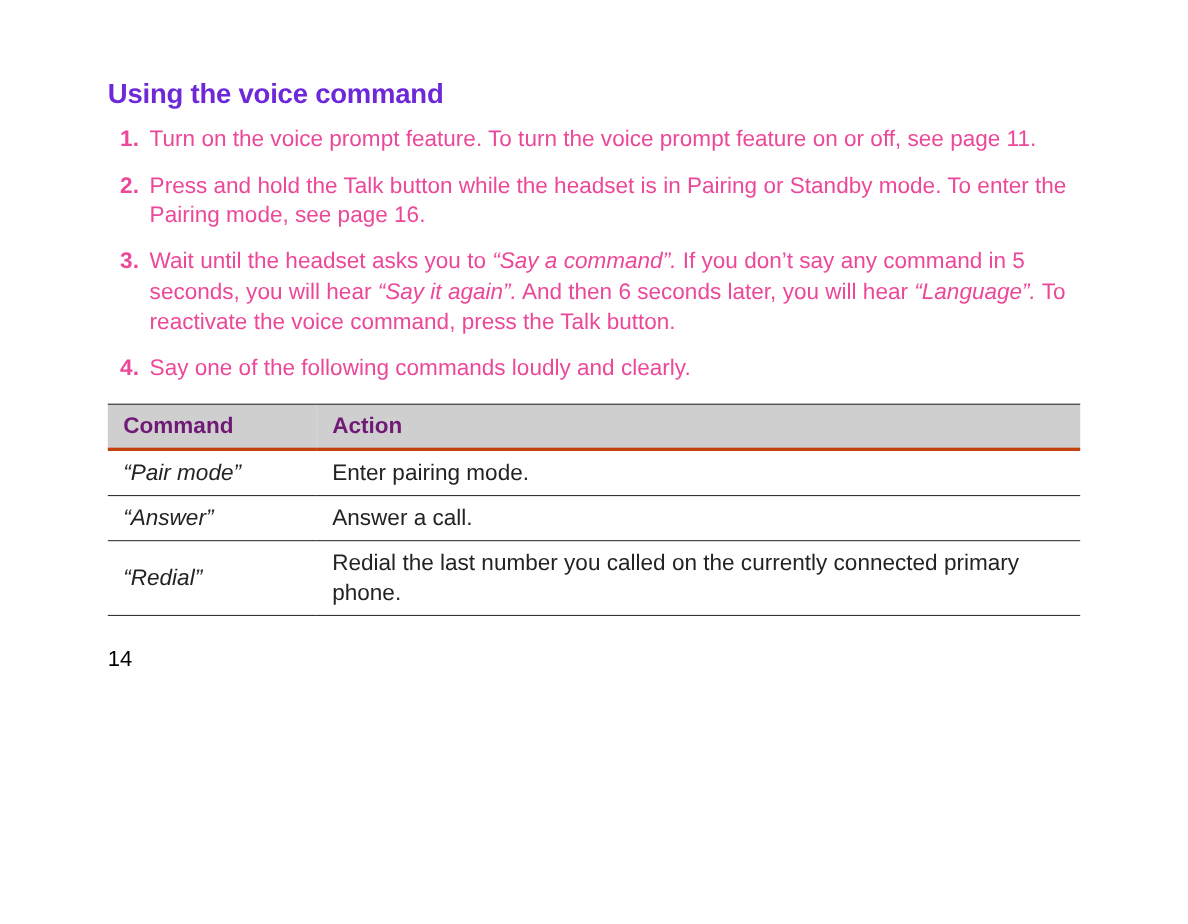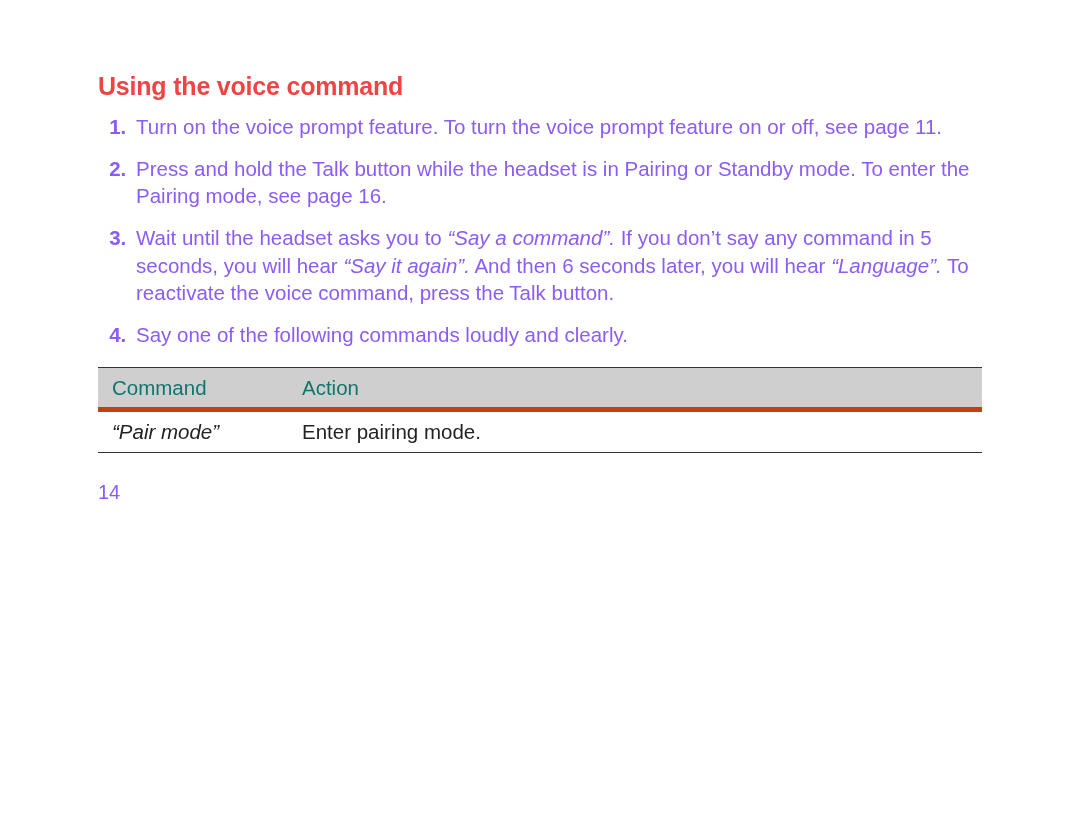--- a/index.html
+++ b/index.html
@@ -11,30 +11,30 @@
     font-family: "Segoe UI", "Helvetica Neue", Arial, sans-serif;
     color: #242424;
   }
   .page {
     box-sizing: border-box;
     padding: 72px 98px 30px 98px;
   }
   .heading {
     font-size: 25px;
     font-weight: 700;
-    color: #ef4444;
+    color: #6d28d9;
     margin: 0 0 12px 0;
     letter-spacing: -0.2px;
   }
   ol.steps {
     margin: 0 0 18px 0;
     padding-left: 34px;
     font-size: 20.5px;
     line-height: 1.35;
-    color: #8b5cf6;
+    color: #ec4899;
   }
   ol.steps > li {
     margin-bottom: 14px;
     padding-left: 4px;
   }
   ol.steps > li::marker {
     font-weight: 700;
   }
   .em-quote {
     font-style: italic;
@@ -49,31 +49,31 @@
   table.cmd th, table.cmd td {
     text-align: left;
     padding: 6px 12px 6px 14px;
     border-bottom: 1px solid #333;
     vertical-align: middle;
     line-height: 1.35;
   }
   table.cmd col.c1 { width: 190px; }
   table.cmd thead th {
     background: #cfcfcf;
-    font-weight: 400;
+    font-weight: 700;
     border-top: 1px solid #333;
-    border-bottom: 5px solid #c2410c;
-    color: #0f766e;
+    border-bottom: 3px solid #c2410c;
+    color: #701a75;
   }
   table.cmd tbody td:first-child {
     font-style: italic;
   }
   .page-num {
     font-size: 20px;
-    color: #8b5cf6;
+    color: #000000;
     margin-top: 28px;
   }
 </style>
 </head>
 <body>
 
 <div class="page">
 
   <h2 class="heading">Using the voice command</h2>
 
@@ -95,17 +95,25 @@
       <tr>
         <th>Command</th>
         <th>Action</th>
       </tr>
     </thead>
     <tbody>
       <tr>
         <td>“Pair mode”</td>
         <td>Enter pairing mode.</td>
       </tr>
+      <tr>
+        <td>“Answer”</td>
+        <td>Answer a call.</td>
+      </tr>
+      <tr>
+        <td>“Redial”</td>
+        <td>Redial the last number you called on the currently connected primary phone.</td>
+      </tr>
     </tbody>
   </table>
 
   <div class="page-num">14</div>
 </div>
 
 </body></html>

